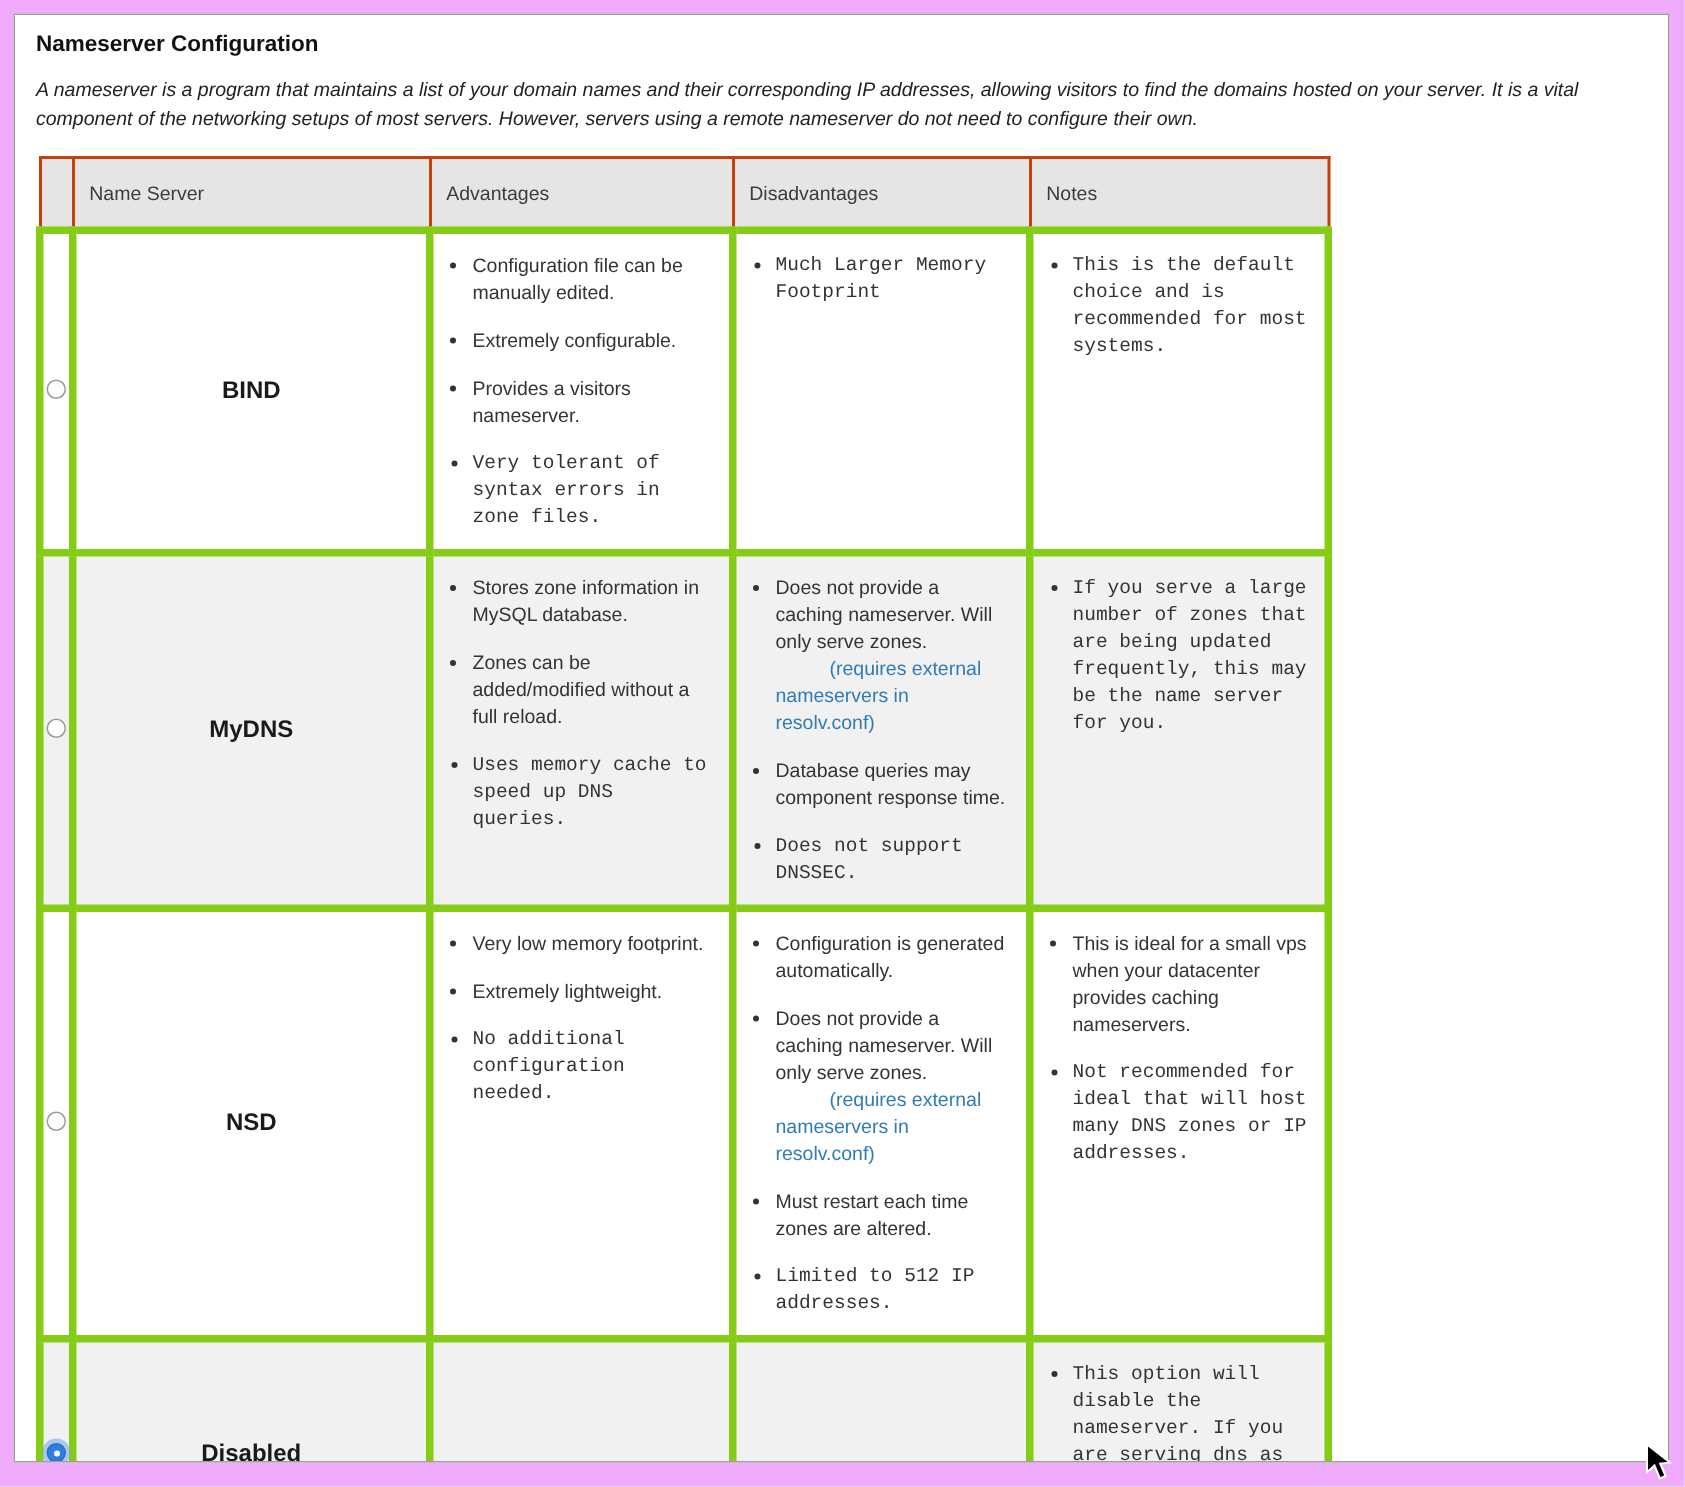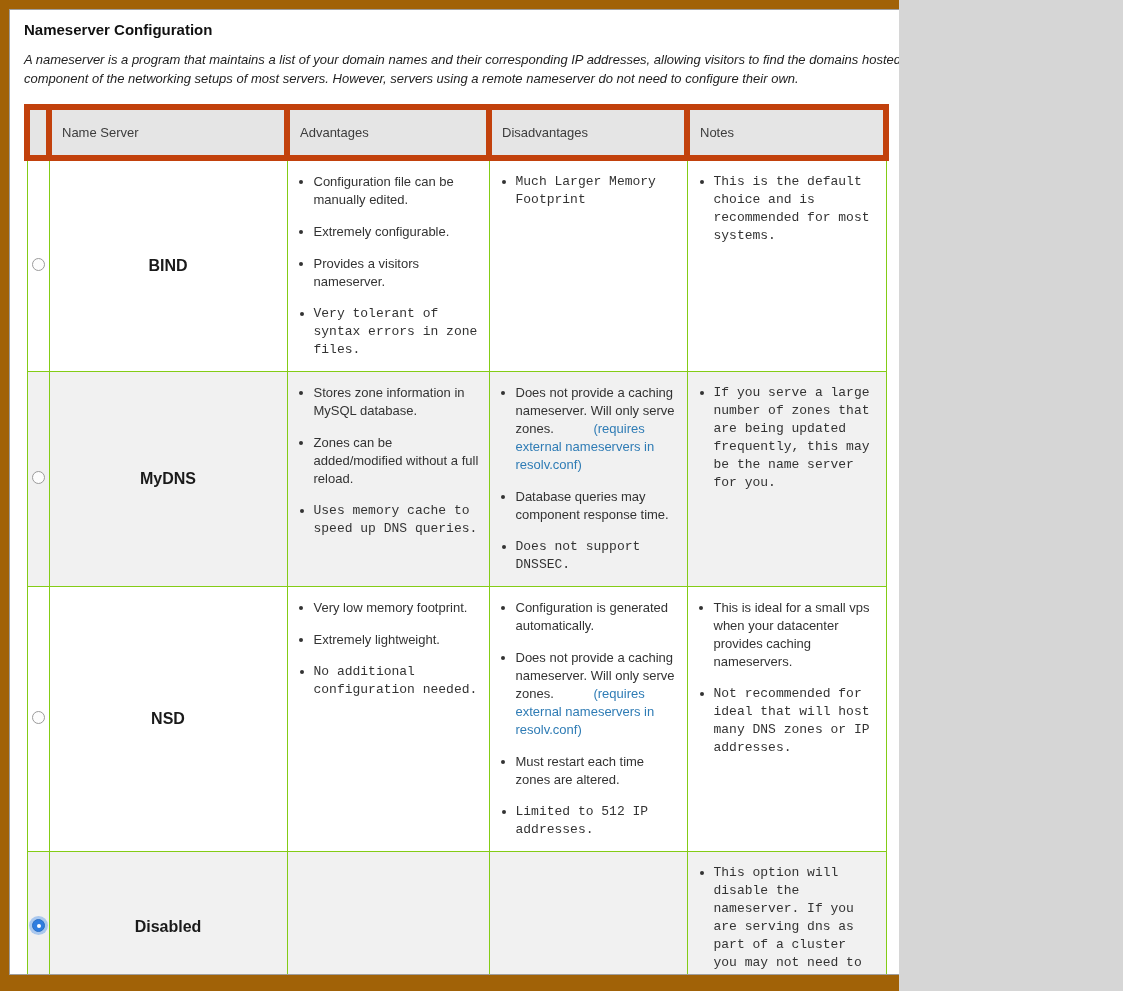--- a/index.html
+++ b/index.html
@@ -9,23 +9,23 @@
     --row-alt:#f1f1f1;
   }
   *{box-sizing:border-box;}
   html,body{margin:0;padding:0;}
   body{
     font-family:"Liberation Sans", sans-serif;
     background:#d6d6d6;
   }
   .viewport{
     position:relative;
-    width:899px;
+    width:1123px;
     height:991px;
-    background:#a16207;
+    background:#f0abfc;
     overflow:hidden;
   }
   .panel{
     position:absolute;
     left:9px;
     top:9px;
     width:1104px;
     height:966px;
     background:#ffffff;
     border:1px solid #9e9e9e;
@@ -61,30 +61,30 @@
     font-size:13px;
     color:#333333;
   }
   col.c-radio{width:22px;}
   col.c-name{width:238px;}
   col.c-adv{width:202px;}
   col.c-dis{width:198px;}
   col.c-notes{width:199px;}
   .ns-table th{
     background:var(--header-bg);
-    border:6px solid #c2410c;
+    border:2px solid #c2410c;
     font-weight:normal;
     text-align:left;
     color:#3c3c3c;
     padding:15px 10px;
     font-size:13px;
     line-height:15px;
   }
   .ns-table td{
-    border:1px solid #84cc16;
+    border:5px solid #84cc16;
     padding:0;
     vertical-align:top;
   }
   .ns-table tr.alt td{
     background:var(--row-alt);
   }
   td.radio-cell{
     text-align:center;
     vertical-align:middle;
   }

